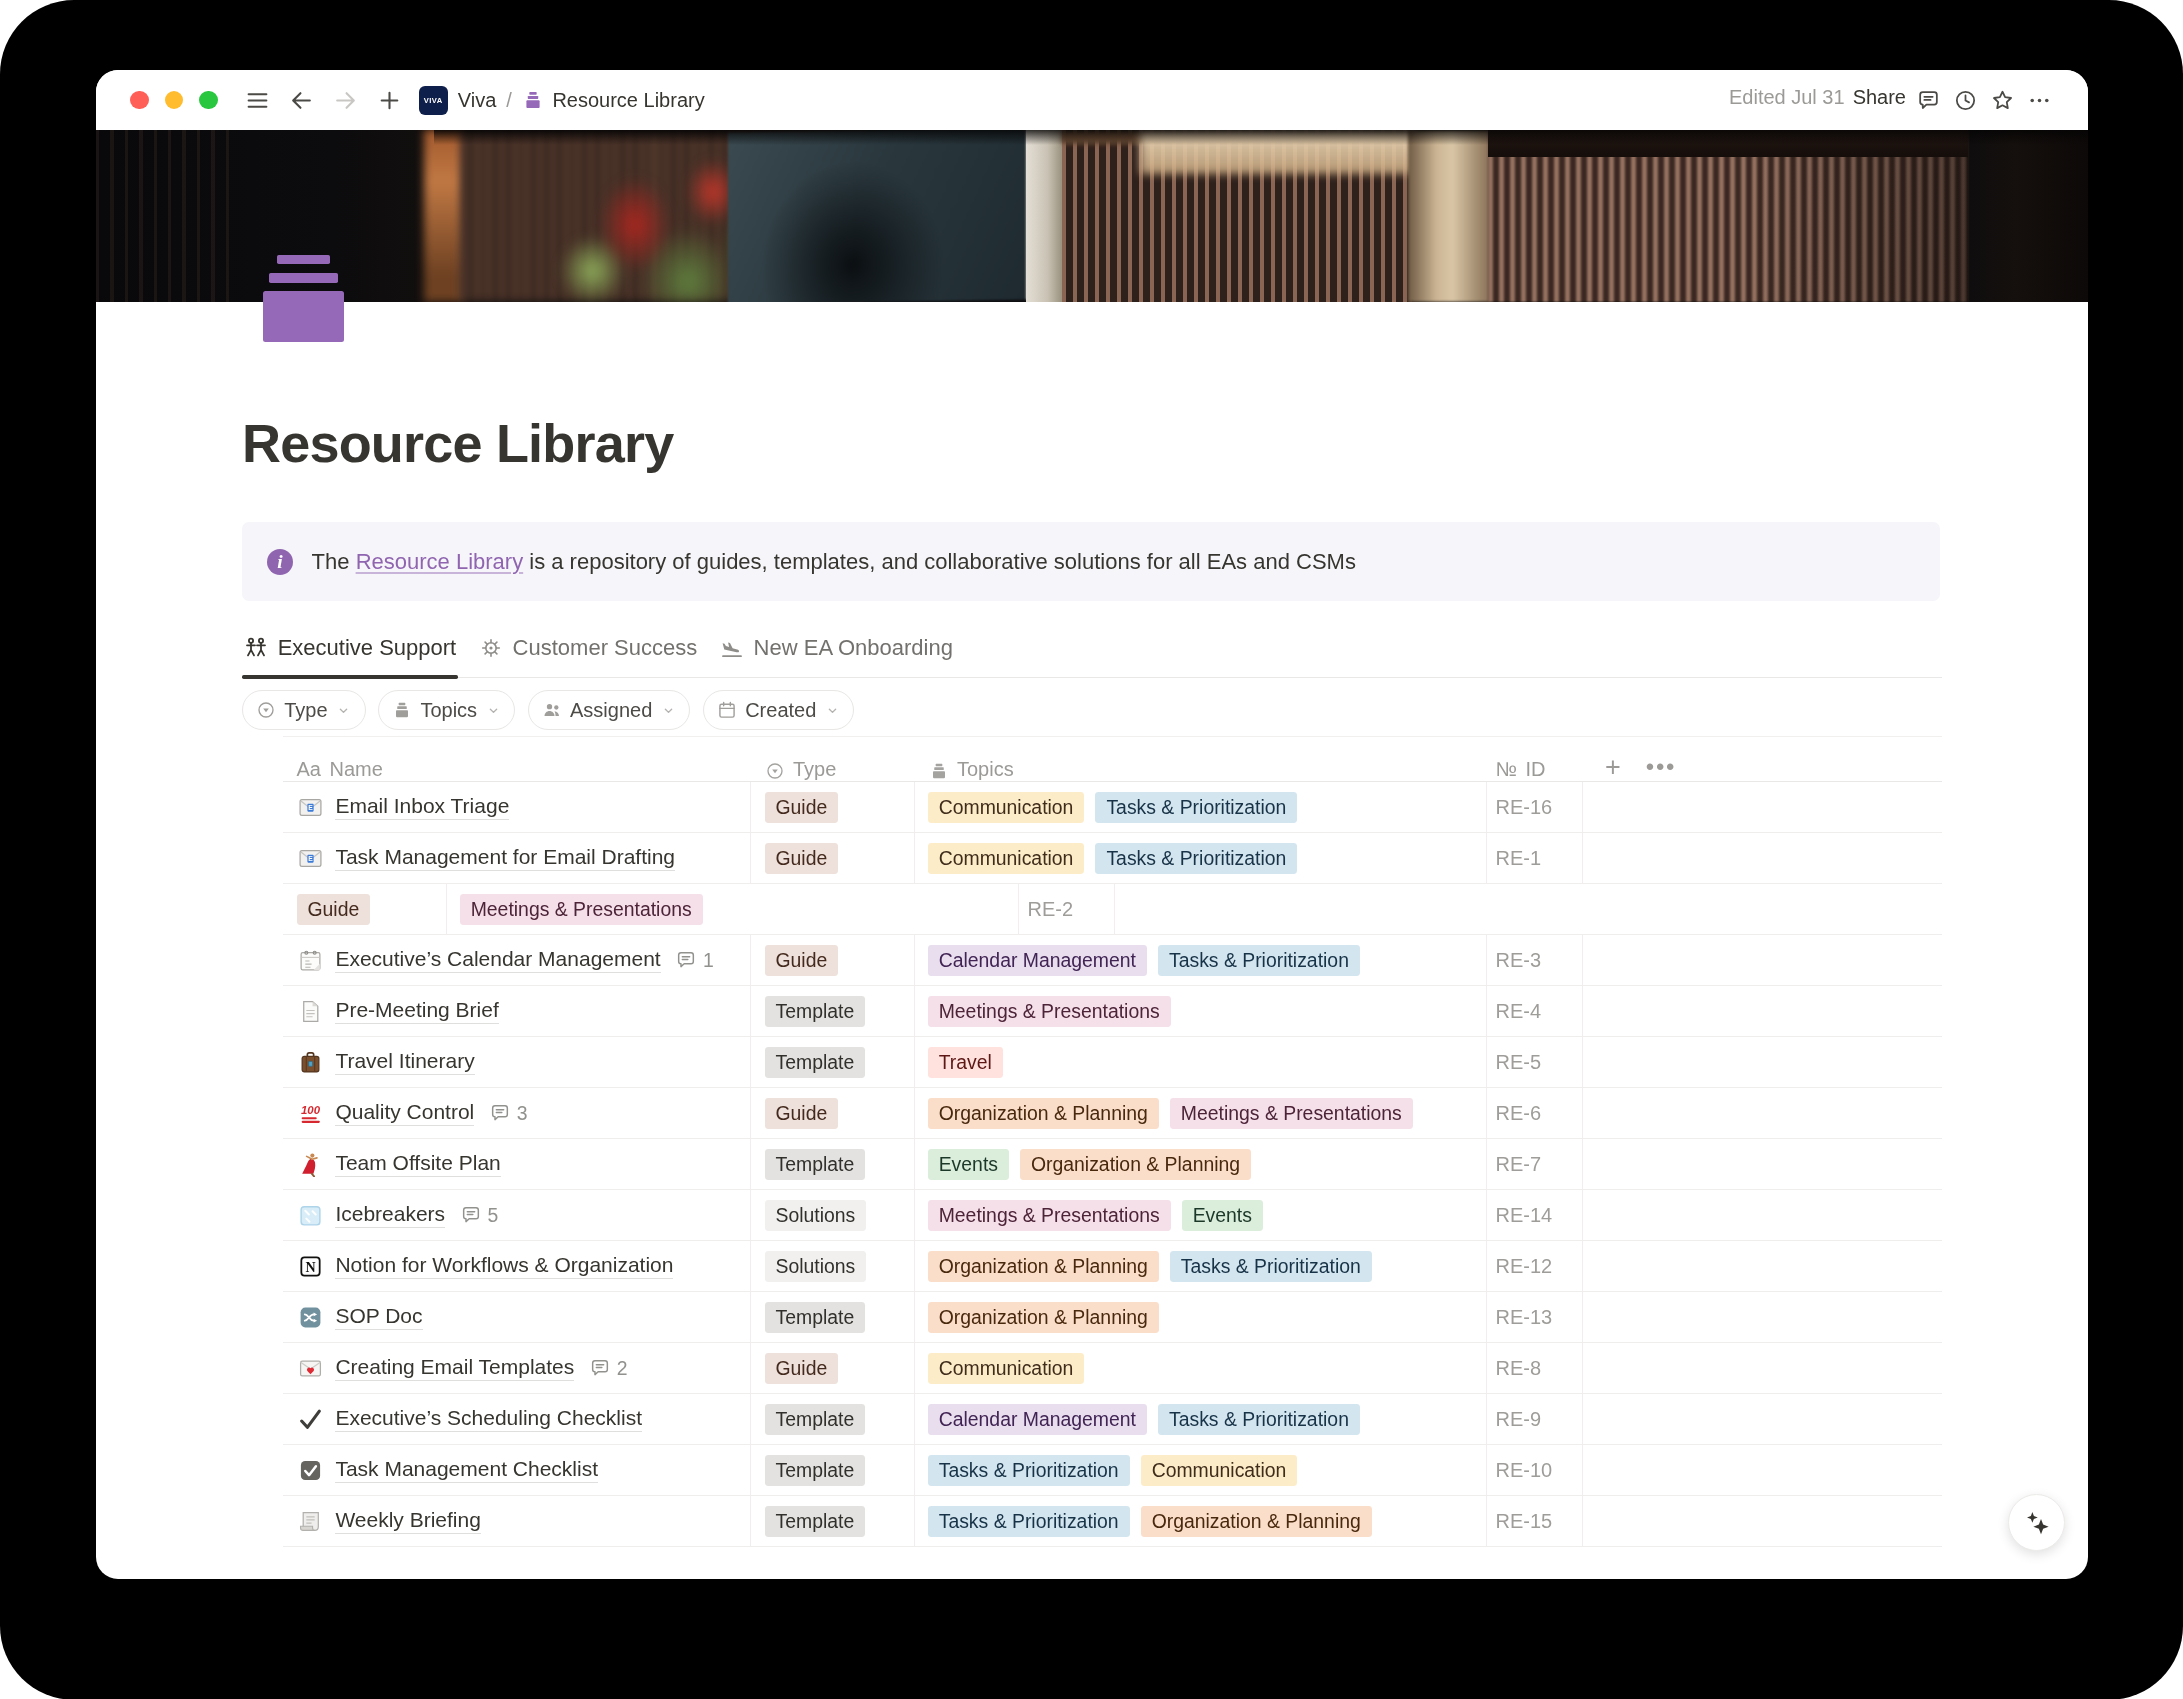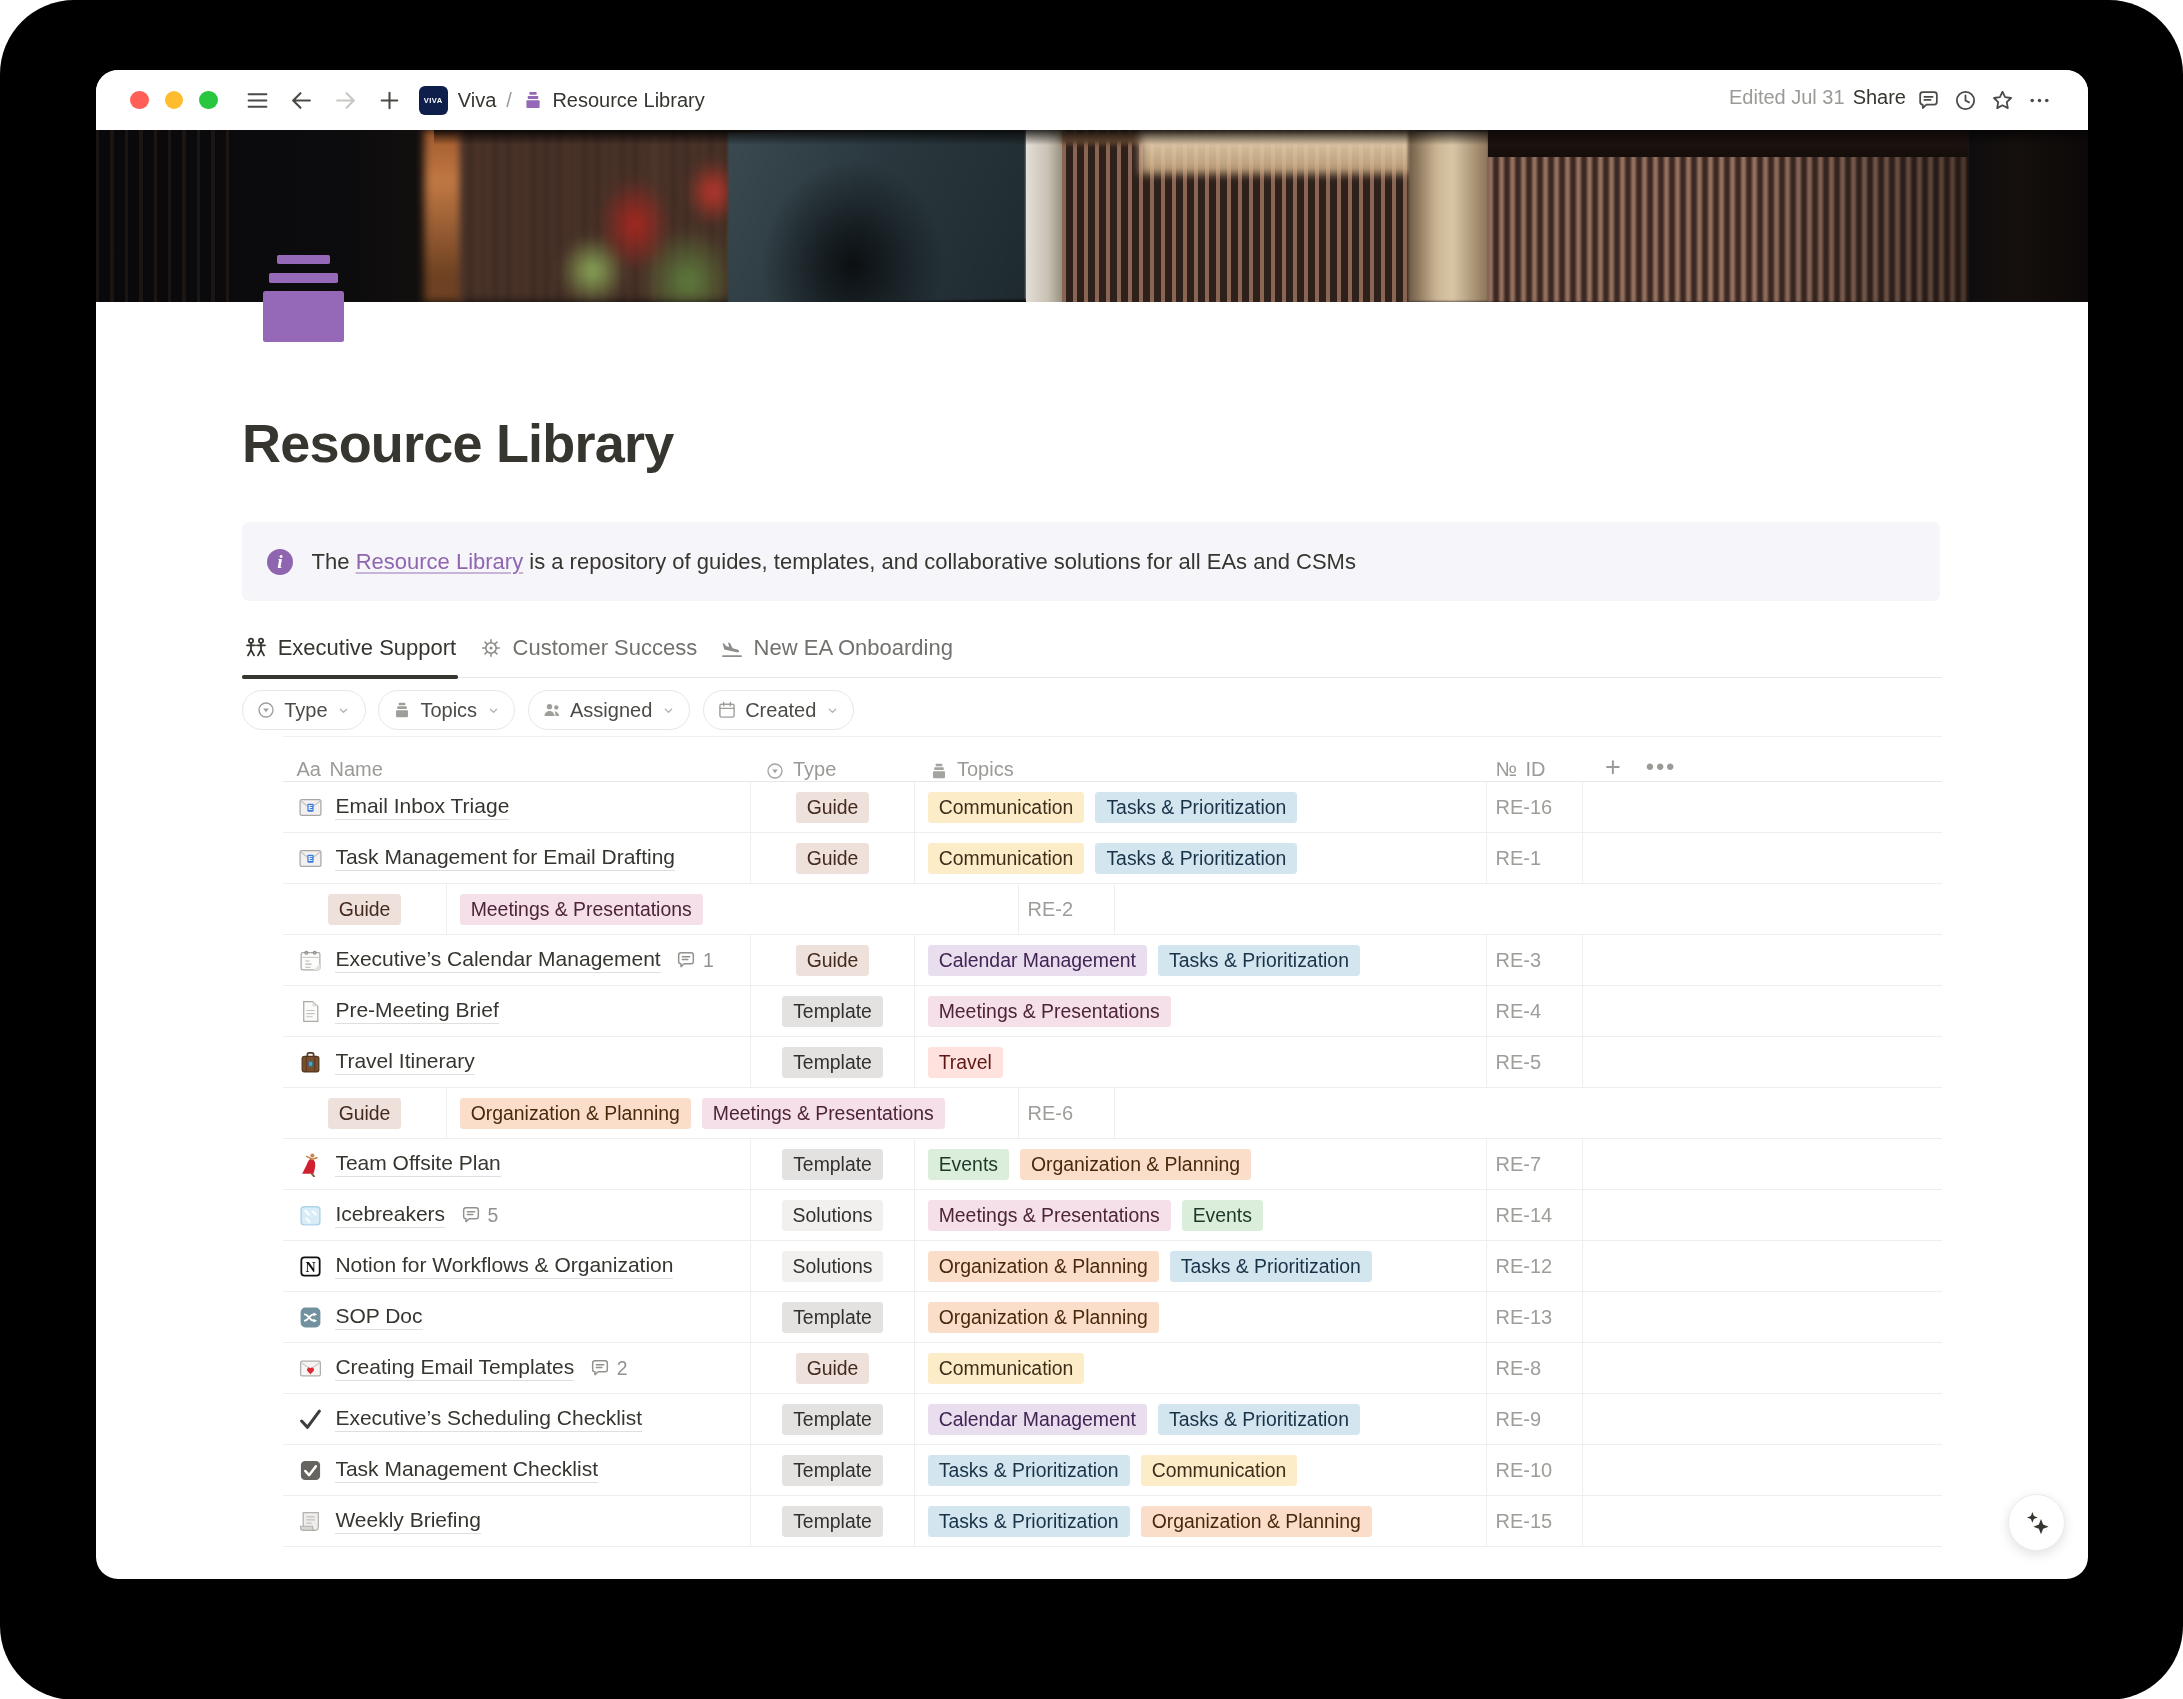--- a/index.html
+++ b/index.html
@@ -91,21 +91,21 @@
   .hico svg{width:20px;height:20px;}
   .h-name{width:468px;}.h-type{width:164px;}.h-topics{width:572px;}.h-id{width:96px;padding:0 8.5px;}
   .h-extra{flex:1;gap:25px;padding-left:22px;color:#9B9A97;}
   .hplus{font-size:27px;line-height:1;cursor:pointer;}
   .hmore{font-size:24px;letter-spacing:1.7px;cursor:pointer;}
   .tbody{position:absolute;left:187px;top:712px;width:1659px;}
   .row{display:flex;height:51px;border-bottom:0.8px solid #EFEEEC;box-sizing:border-box;cursor:pointer;}
   .cell{display:flex;align-items:center;box-sizing:border-box;height:100%;}
   .cell:not(:last-child){border-right:0.8px solid #F0EFED;}
   .c-name{width:468px;padding:0 12px 0 14.4px;overflow:hidden;}
-  .c-type{width:164px;padding:0 13.5px;justify-content:center;}
+  .c-type{width:164px;padding:0 13.5px;}
   .c-topics{width:572px;padding:0 12.7px;gap:11px;overflow:hidden;}
   .c-id{width:96px;padding:0 8.5px;font-size:20px;color:#9F9D99;}
   .c-extra{flex:1;}
   .ricon{display:inline-flex;width:27px;height:27px;margin-right:11px;flex:0 0 auto;align-items:center;justify-content:center;}
   .ricon svg{width:25px;height:25px;}
   .rname{font-size:21px;font-weight:500;color:#37352F;white-space:nowrap;border-bottom:1.3px solid rgba(55,53,47,.16);padding-bottom:1.7px;}
   .rcomment{display:inline-flex;align-items:center;gap:6px;margin-left:14.4px;color:#91918E;flex:0 0 auto;}
   .rcomment svg{width:22px;height:22px;}
   .ccount{font-size:19.4px;}
   .badge{display:inline-flex;align-items:center;height:31px;padding:0 11px;border-radius:3.4px;font-size:19.4px;white-space:nowrap;flex:0 0 auto;}
@@ -484,20 +484,36 @@
           </div>
         <div class="cell c-topics">
             <span class="badge" style="background: rgb(255, 226, 221); color: rgb(93, 23, 21);">Travel</span>
           </div>
         <div class="cell c-id">
             <span>RE-5</span>
           </div>
         <div class="cell c-extra"></div>
       </div>
         <div class="row">
+        <div class="cell c-name">
+          <span class="ricon">
+              <svg viewBox="0 0 24 24">
+                <text x="12" y="12.5" text-anchor="middle" font-size="11" font-weight="bold" font-style="italic" fill="#D7282F" font-family="Liberation Sans, sans-serif">100</text>
+                <path d="M4.5 16.5H17M4.5 20h15.5" stroke="#D7282F" stroke-width="2" stroke-linecap="round" fill="none"></path>
+              </svg>
+            </span>
+          <span class="rname">Quality Control</span>
+          <span class="rcomment">
+            <svg viewBox="0 0 24 24" fill="none" stroke="currentColor" stroke-width="1.6" stroke-linejoin="round" stroke-linecap="round">
+                <path d="M4 6.5A2.5 2.5 0 0 1 6.5 4h11A2.5 2.5 0 0 1 20 6.5v7a2.5 2.5 0 0 1-2.5 2.5H10l-3.5 3.2V16A2.5 2.5 0 0 1 4 13.5z"></path>
+                <path d="M8 8.5h8M8 11.5h6"></path>
+              </svg>
+            <span class="ccount">3</span>
+          </span>
+        </div>
         <div class="cell c-type">
             <span class="badge" style="background: rgb(238, 224, 218); color: rgb(68, 42, 30);">Guide</span>
           </div>
         <div class="cell c-topics">
             <span class="badge" style="background: rgb(250, 222, 201); color: rgb(73, 41, 14);">Organization &amp; Planning</span>
             <span class="badge" style="background: rgb(245, 224, 233); color: rgb(76, 35, 55);">Meetings &amp; Presentations</span>
           </div>
         <div class="cell c-id">
             <span>RE-6</span>
           </div>

